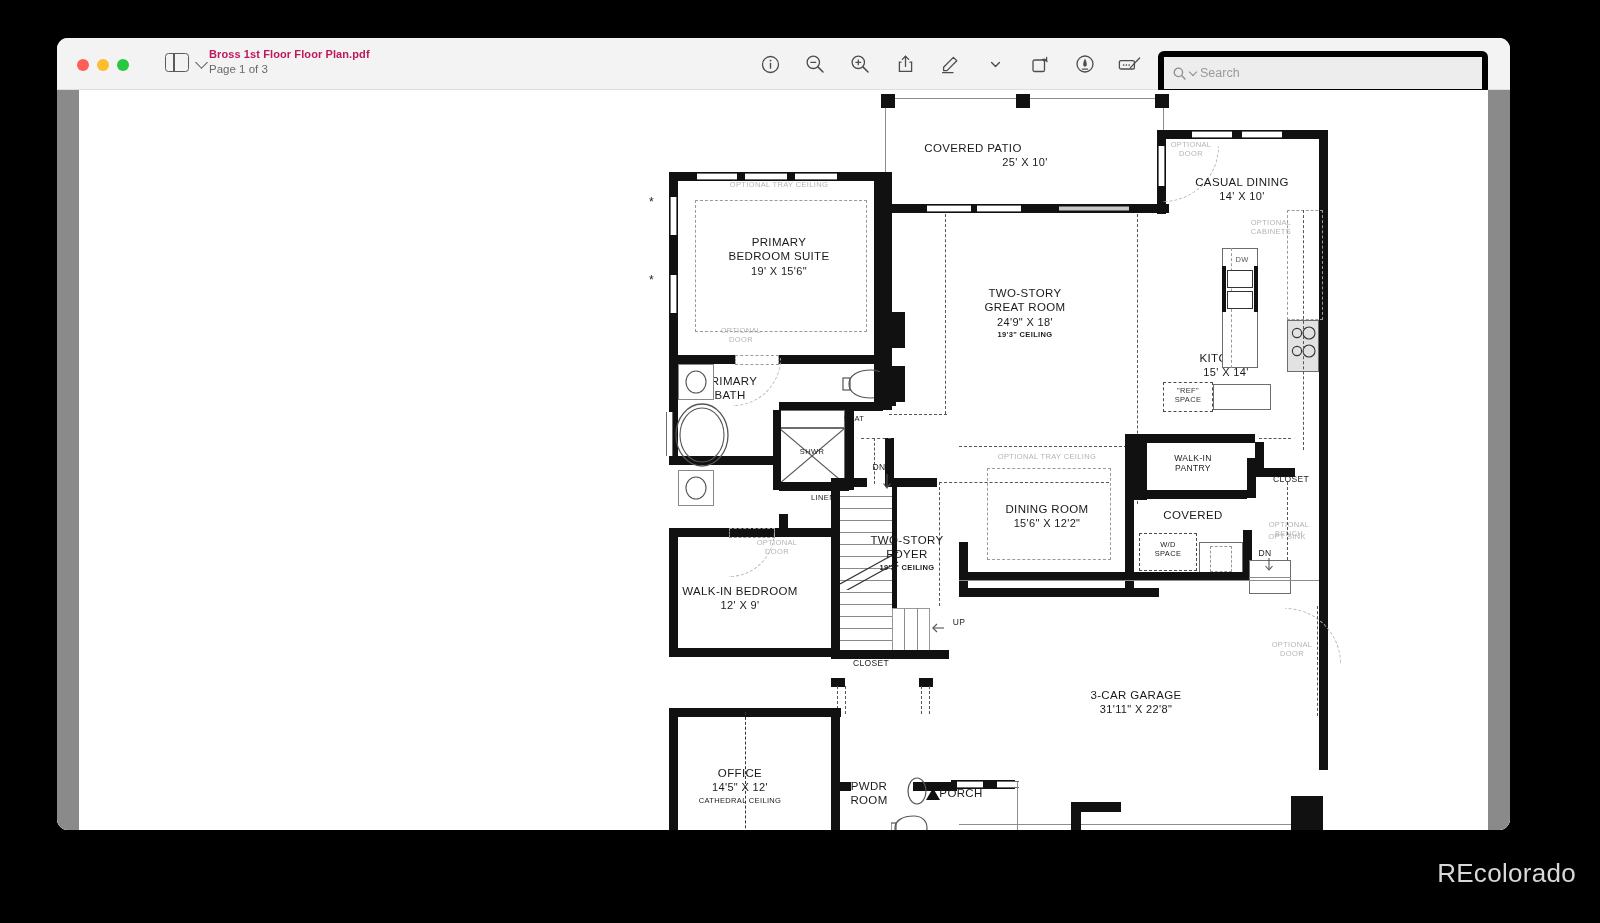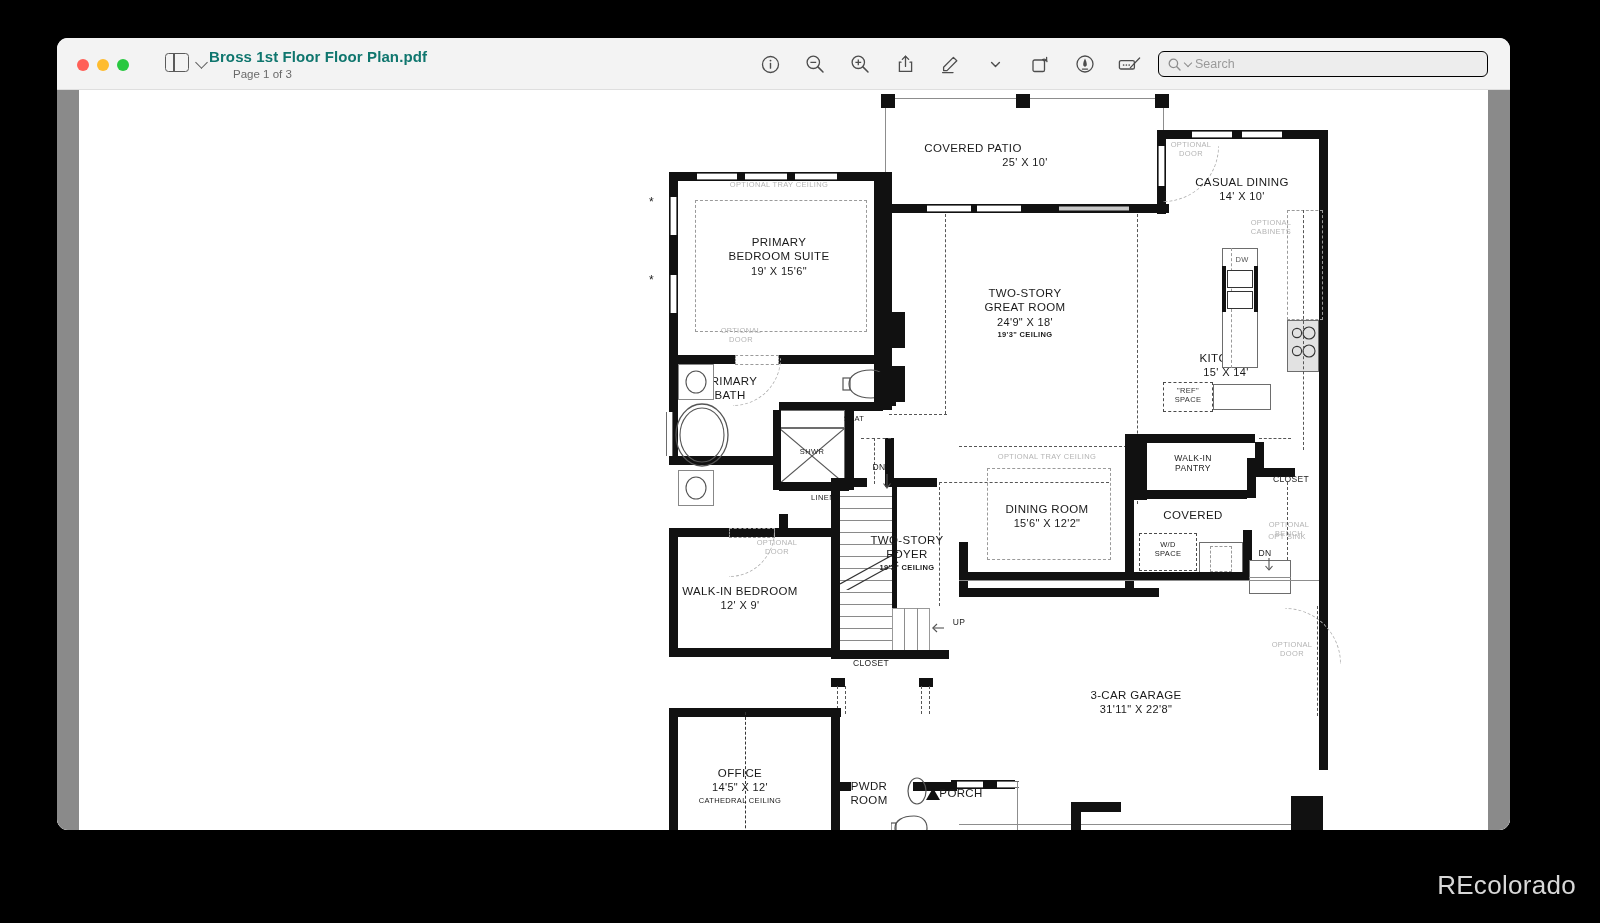--- a/index.html
+++ b/index.html
@@ -42,31 +42,31 @@
     width: 1.6px; background: #5a5a5a;
   }
   #sidebar-chevron {
     position: absolute; left: 140px; top: 20px;
     width: 9px; height: 9px;
     border-right: 1.7px solid #5a5a5a; border-bottom: 1.7px solid #5a5a5a;
     transform: rotate(45deg);
   }
 
   #doc-titles { position: absolute; left: 152px; top: 10px; }
-  #doc-title  { font-size: 15px; font-weight: bold; color: #0f766e; letter-spacing: .1px; }
-  #doc-page   { font-size: 11.5px; color: #6a6a6a; margin-top: 3px; margin-left: 24px; }
+  #doc-title  { font-size: 11px; font-weight: bold; color: #be185d; letter-spacing: .1px; }
+  #doc-page   { font-size: 11.5px; color: #6a6a6a; margin-top: 3px; }
 
   #toolbar { position: absolute; left: 700px; top: 0; height: 52px; display: flex; align-items: center; gap: 19px; }
   .tb-btn { width: 26px; height: 26px; display: flex; align-items: center; justify-content: center; cursor: default; }
 
   #search-box {
     position: absolute; right: 22px; top: 13px;
     width: 330px; height: 26px;
-    background: #ededed; border: 1px solid #000000; border-radius: 6px;
-    display: flex; align-items: center; padding: 8px 9px; gap: 4px;
+    background: #ededed; border: 6px solid #000000; border-radius: 6px;
+    display: flex; align-items: center; padding: 16px 9px; gap: 4px;
   }
   #search-input {
     border: 0; background: transparent; outline: none;
     font-family: "Liberation Sans", sans-serif; font-size: 12.5px; color: #3a3a3a;
     width: 270px;
   }
   #search-input::placeholder { color: #9a9a9a; }
   #search-chevron {
     width: 6px; height: 6px; border-right: 1.4px solid #8c8c8c; border-bottom: 1.4px solid #8c8c8c;
     transform: rotate(45deg); margin-top: -2px;
@@ -112,21 +112,21 @@
   .star { position: absolute; font-size: 12px; color: #222; }
 
   
   .arc { position: absolute; border: 1.3px dashed #b6b6b6; border-radius: 50%; }
 
   
   .tread { position: absolute; border-top: 1.1px solid #8a8a8a; }
 
   
   #watermark {
-    position: absolute; right: 24px; bottom: 22px;
+    position: absolute; right: 24px; bottom: 34px;
     font-size: 26px; color: #d8d8d8; letter-spacing: .3px;
     font-family: "Liberation Sans", sans-serif;
   }
 </style>
 </head>
 <body>
 
 <div id="app-window">
 
   <div id="titlebar">

